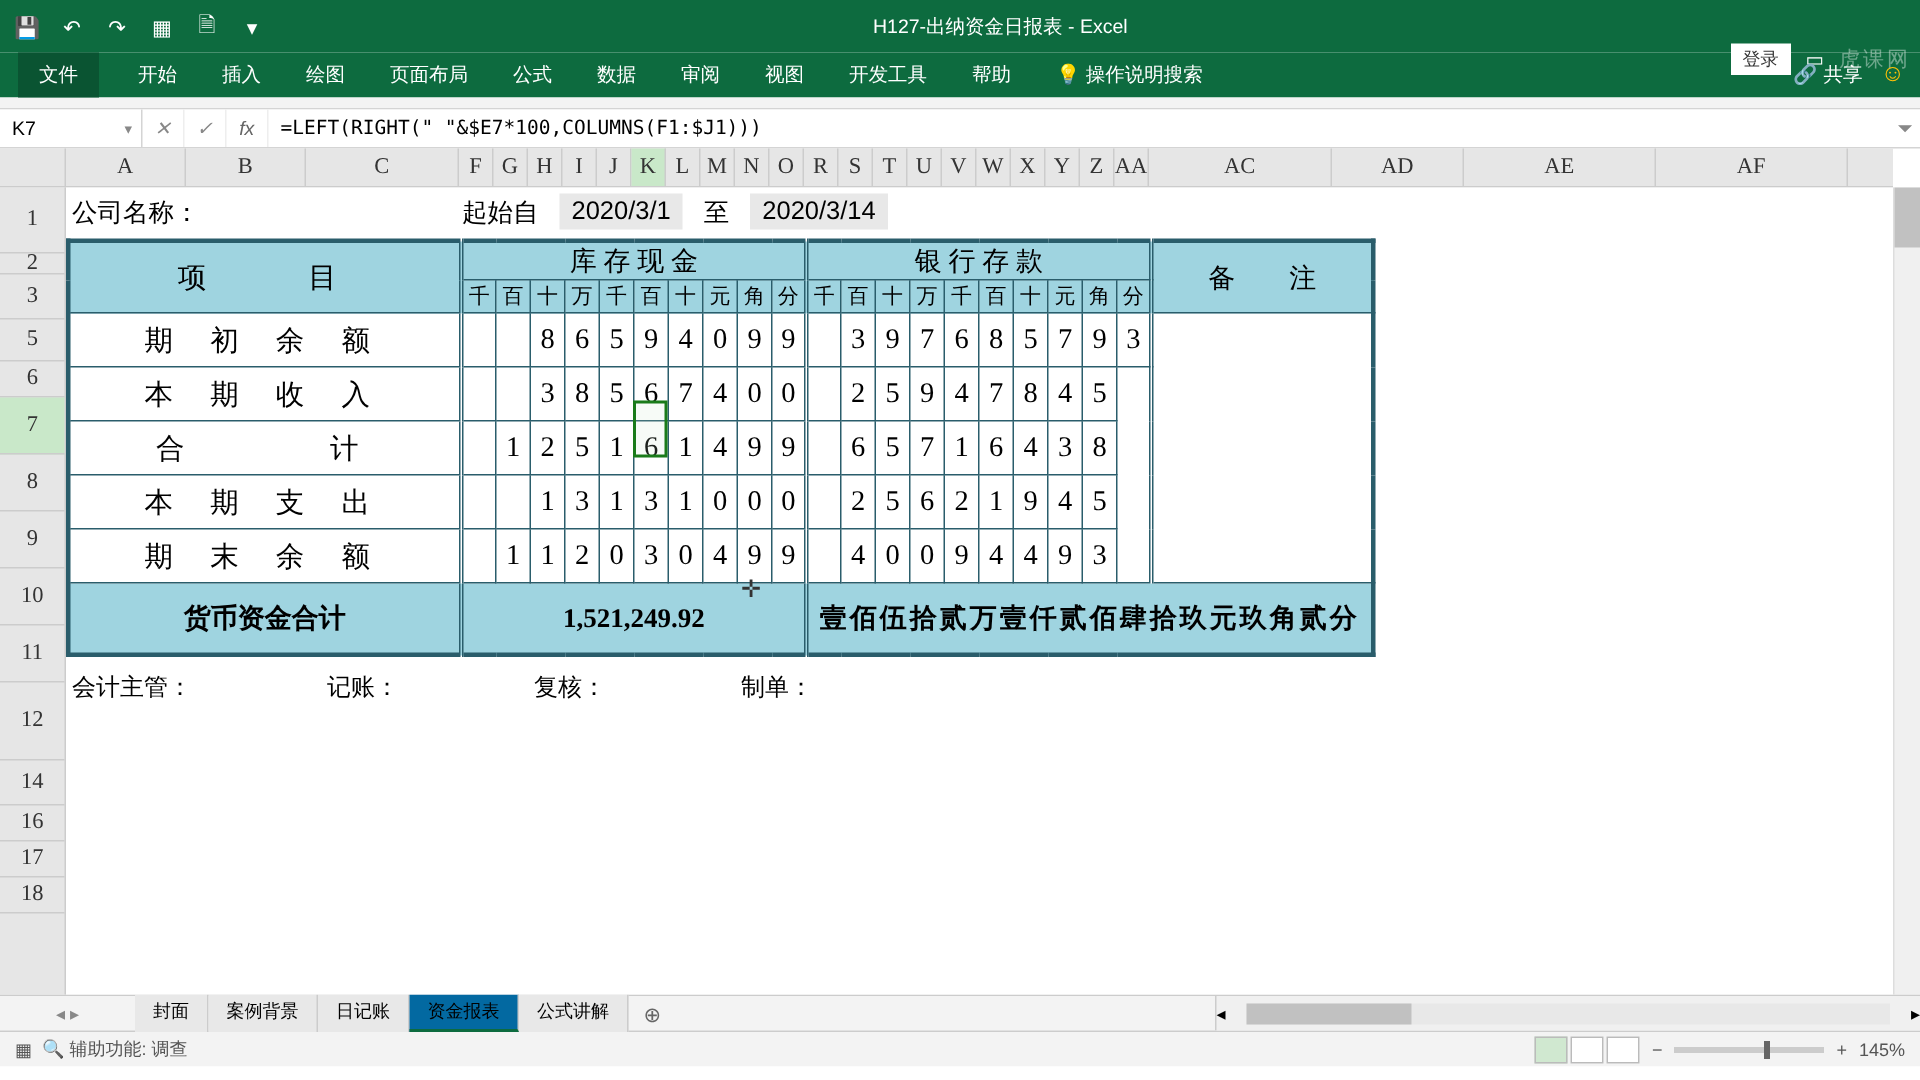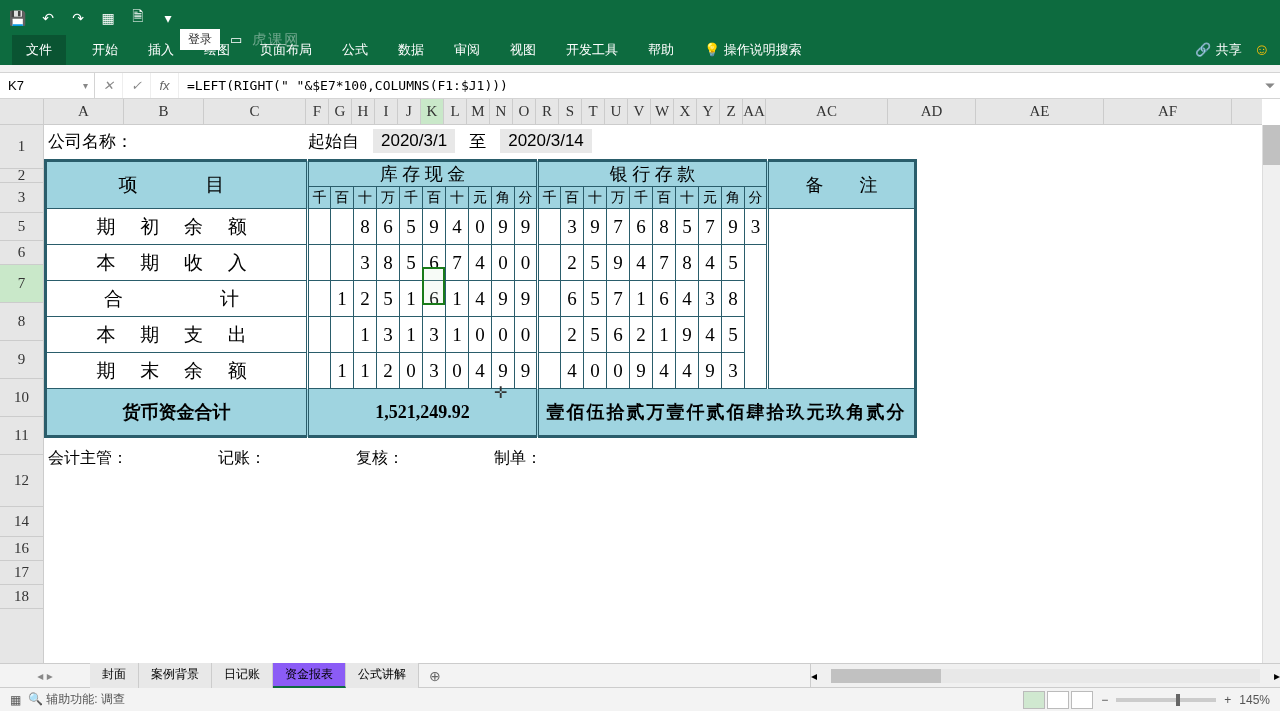--- a/index.html
+++ b/index.html
@@ -63,21 +63,21 @@
 .attach-label { position: absolute; right: -20px; top: 62px; writing-mode: vertical-rl; font-size: 17px; font-family: "SimSun", serif; letter-spacing: 6px; }
 
 .sign-row { display: flex; padding: 10px 4px; font-size: 16px; font-family: "SimSun", serif; gap: 90px; }
 
 .selected-cell { position: absolute; border: 2px solid #1a7b1a; background: rgba(200,230,200,0.15); pointer-events: none; }
 .cursor-cross { position: absolute; font-size: 16px; color: #333; pointer-events: none; }
 
 .tabs-bar { height: 24px; display: flex; align-items: center; border-top: 1px solid #ccc; background: #f3f3f3; font-size: 12px; }
 .tab-nav { width: 90px; display: flex; justify-content: center; gap: 8px; color: #888; }
 .sheet-tab { padding: 3px 12px; border-right: 1px solid #ccc; background: #e8e8e8; cursor: pointer; }
-.sheet-tab.active { background: #8b5cf6; border-bottom: 2px solid #0d6b3f; }
+.sheet-tab.active { background: #0369a1; border-bottom: 2px solid #0d6b3f; }
 .add-sheet { padding: 0 10px; color: #666; font-size: 14px; }
 .hscroll-area { margin-left: auto; width: 470px; height: 100%; display: flex; align-items: center; background: #f0f0f0; border-left: 1px solid #ccc; }
 .hscroll-track { flex: 1; height: 14px; background: #e8e8e8; position: relative; margin: 0 14px; }
 .hscroll-thumb { position: absolute; left: 0; width: 110px; height: 100%; background: #c1c1c1; }
 
 .status-bar { height: 24px; background: #f3f3f3; border-top: 1px solid #ccc; display: flex; align-items: center; padding: 0 10px; font-size: 12px; color: #555; }
 .status-right { margin-left: auto; display: flex; align-items: center; gap: 8px; }
 .view-btns { display: flex; gap: 2px; }
 .vbtn { width: 22px; height: 18px; border: 1px solid #bbb; background: #fff; }
 .vbtn.active { background: #d0e8d0; }
@@ -89,20 +89,21 @@
 
 <div class="titlebar">
   <div class="qat">
     <div class="qat-btn">💾</div>
     <div class="qat-btn">↶</div>
     <div class="qat-btn">↷</div>
     <div class="qat-btn">▦</div>
     <div class="qat-btn">🗎</div>
     <div class="qat-btn">▾</div>
   </div>
+  <div class="title">H127-出纳资金日报表 - Excel</div>
   <div class="right">
     <div class="login-btn">登录</div>
     <div>▭</div>
     <div class="watermark">虎课网</div>
   </div>
 </div>
 
 <div class="ribbon-tabs">
   <div class="ribbon-tab file">文件</div>
   <div class="ribbon-tab">开始</div>

